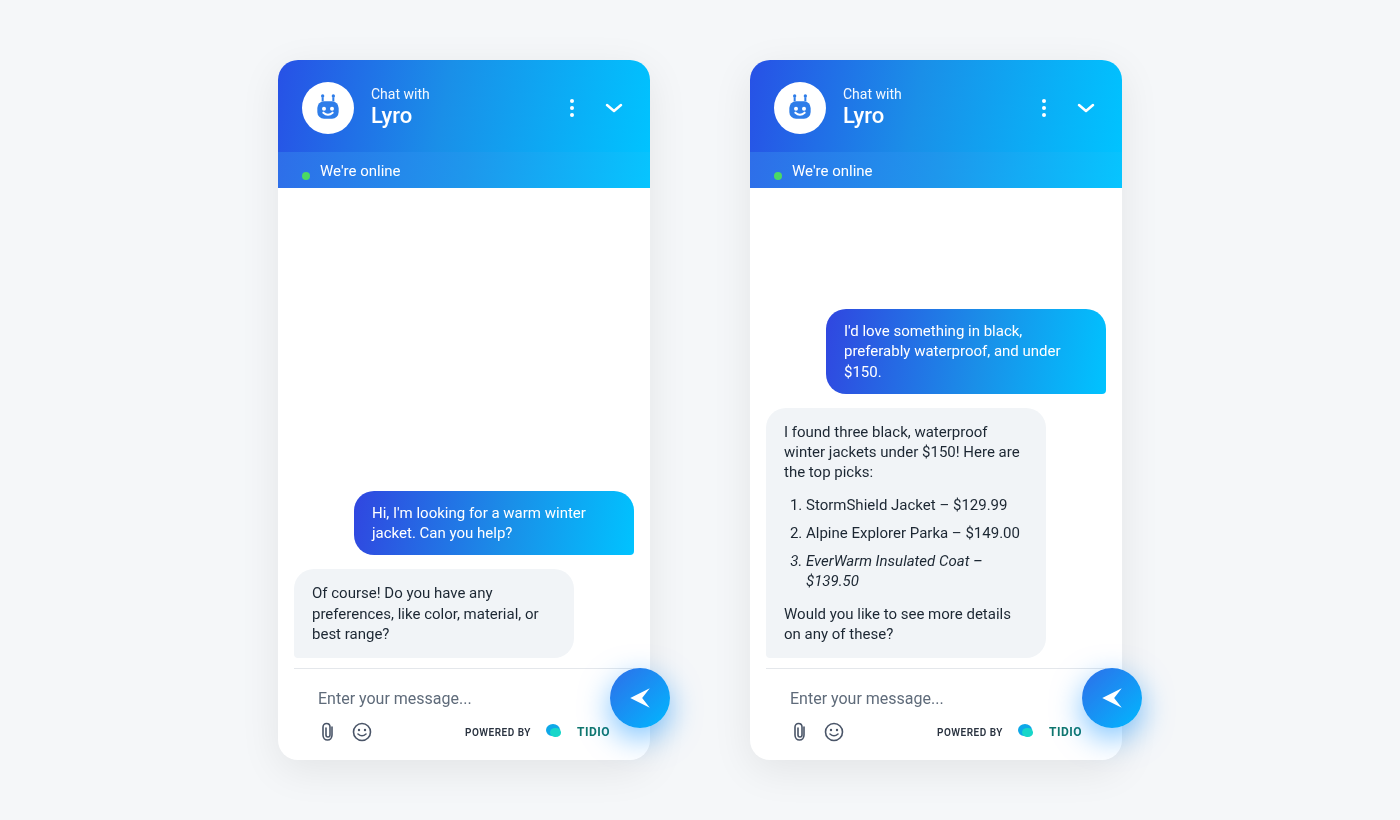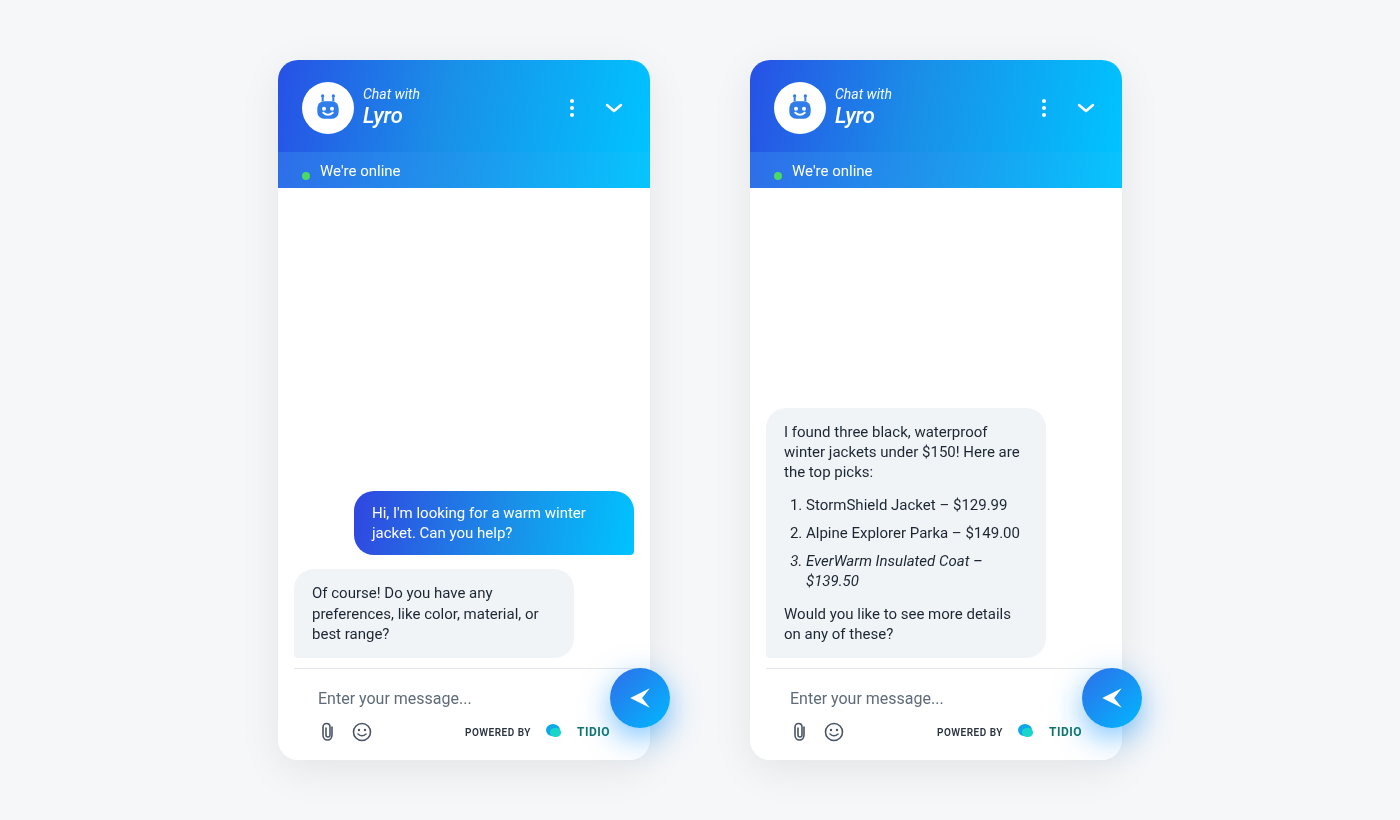--- a/index.html
+++ b/index.html
@@ -38,21 +38,21 @@
     width: 52px;
     height: 52px;
     background: #fff;
     border-radius: 50%;
     display: flex;
     align-items: center;
     justify-content: center;
     flex-shrink: 0;
   }
   .avatar svg { width: 32px; height: 32px; }
-  .title-block { margin-left: 9px; flex: 1; font-style: italic; }
+  .title-block { margin-left: 17px; flex: 1; }
   .chat-with { font-size: 14px; opacity: 0.95; line-height: 1.2; }
   .bot-name { font-size: 22px; font-weight: 500; line-height: 1.2; }
   .header-actions { display: flex; align-items: center; gap: 18px; }
   .icon-btn {
     width: 24px;
     height: 24px;
     display: flex;
     align-items: center;
     justify-content: center;
     cursor: pointer;
@@ -278,20 +278,21 @@
             <path d="M2 2 L9 8 L16 2" stroke="#fff" stroke-width="2.5" fill="none" stroke-linecap="round" stroke-linejoin="round"></path>
           </svg>
       </div>
     </div>
   </div>
   <div class="status-bar">
     <span class="status-dot"></span>
     <span>We're online</span>
   </div>
   <div class="messages">
+    <div class="msg-user">I'd love something in black, preferably waterproof, and under $150.</div>
     <div class="msg-bot">
       <p>I found three black, waterproof winter jackets under $150! Here are the top picks:</p>
       <ol>
         <li>StormShield Jacket – $129.99</li>
         <li>Alpine Explorer Parka – $149.00</li>
         <li>EverWarm Insulated Coat – $139.50</li>
       </ol>
       <p>Would you like to see more details on any of these?</p>
     </div>
   </div>

